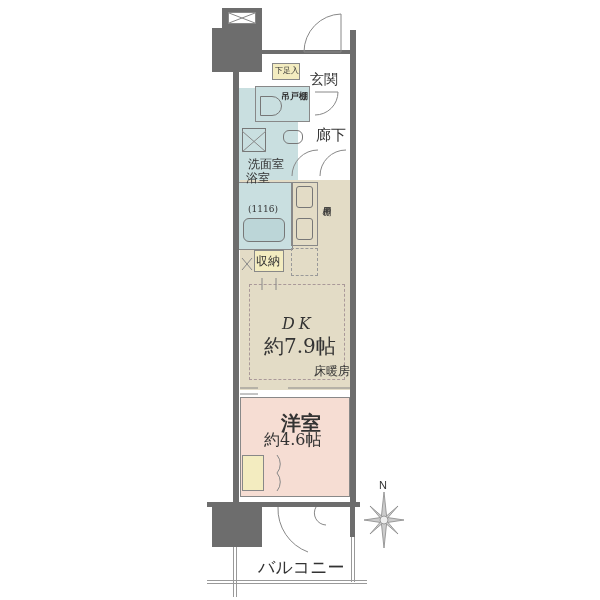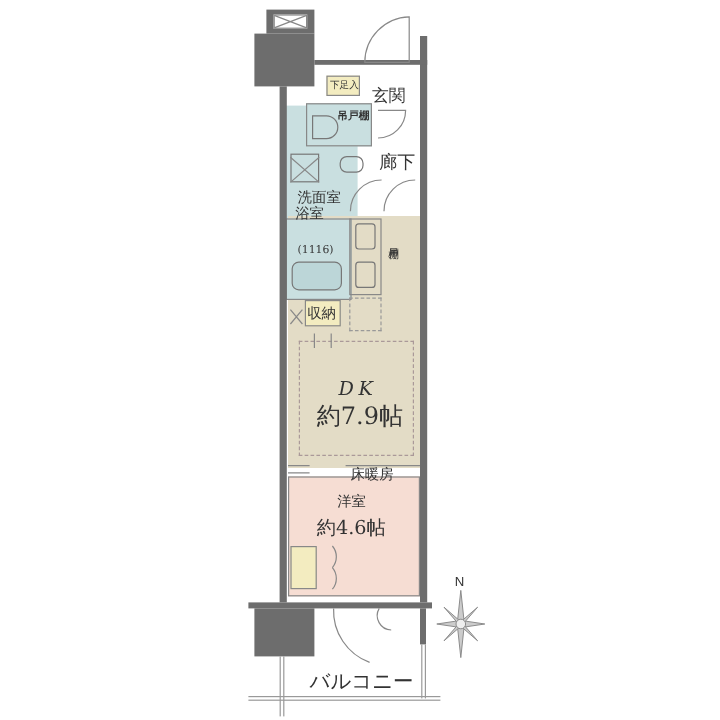--- a/index.html
+++ b/index.html
@@ -69,22 +69,22 @@
 <span class="label" style="left:275px;top:65px;font-size:8px;">下足入</span>
 <span class="label" style="left:281px;top:90px;font-size:9px;font-weight:bold;">吊戸棚</span>
 <span class="label" style="left:316px;top:126px;font-size:15px;">廊下</span>
 <span class="label" style="left:248px;top:156px;font-size:12px;">洗面室</span>
 <span class="label" style="left:246px;top:170px;font-size:12px;">浴室</span>
 <span class="label" style="left:248px;top:204px;font-size:9px;text-align:right;">(1116)</span>
 <span class="label" style="left:256px;top:253px;font-size:12px;">収納</span>
 <span class="label" style="left:320px;top:200px;font-size:9px;writing-mode:vertical-rl;">吊戸棚</span>
 <span class="label" style="left:282px;top:314px;font-size:16px;letter-spacing:4px;font-style:italic;">DK</span>
 <span class="label" style="left:264px;top:333px;font-size:20px;">約7.9帖</span>
-<span class="label" style="left:292px;top:363px;font-size:12px;margin-top:24px;">床暖房</span>
-<span class="label" style="left:281px;top:410px;font-size:12px;">洋室</span>
+<span class="label" style="left:314px;top:363px;font-size:12px;">床暖房</span>
+<span class="label" style="left:281px;top:410px;font-size:20px;font-weight:bold;">洋室</span>
 <span class="label" style="left:264px;top:430px;font-size:16px;">約4.6帖</span>
 <span class="label" style="left:258px;top:556px;font-size:17px;font-family:'DejaVu Sans','Liberation Sans',sans-serif;">バルコニー</span>
 
 <span class="label" style="left:379px;top:479px;font-size:11px;font-family:'Liberation Sans',sans-serif;">N</span>
 <svg width="600" height="600">
   <g stroke="#888" fill="#ccc" stroke-width="0.8">
     <polygon points="384,492 387,520 384,548 381,520"></polygon>
     <polygon points="364,520 384,517 404,520 384,523"></polygon>
     <polygon points="370,506 385,519 398,534 383,521"></polygon>
     <polygon points="398,506 385,521 370,534 383,519"></polygon>

